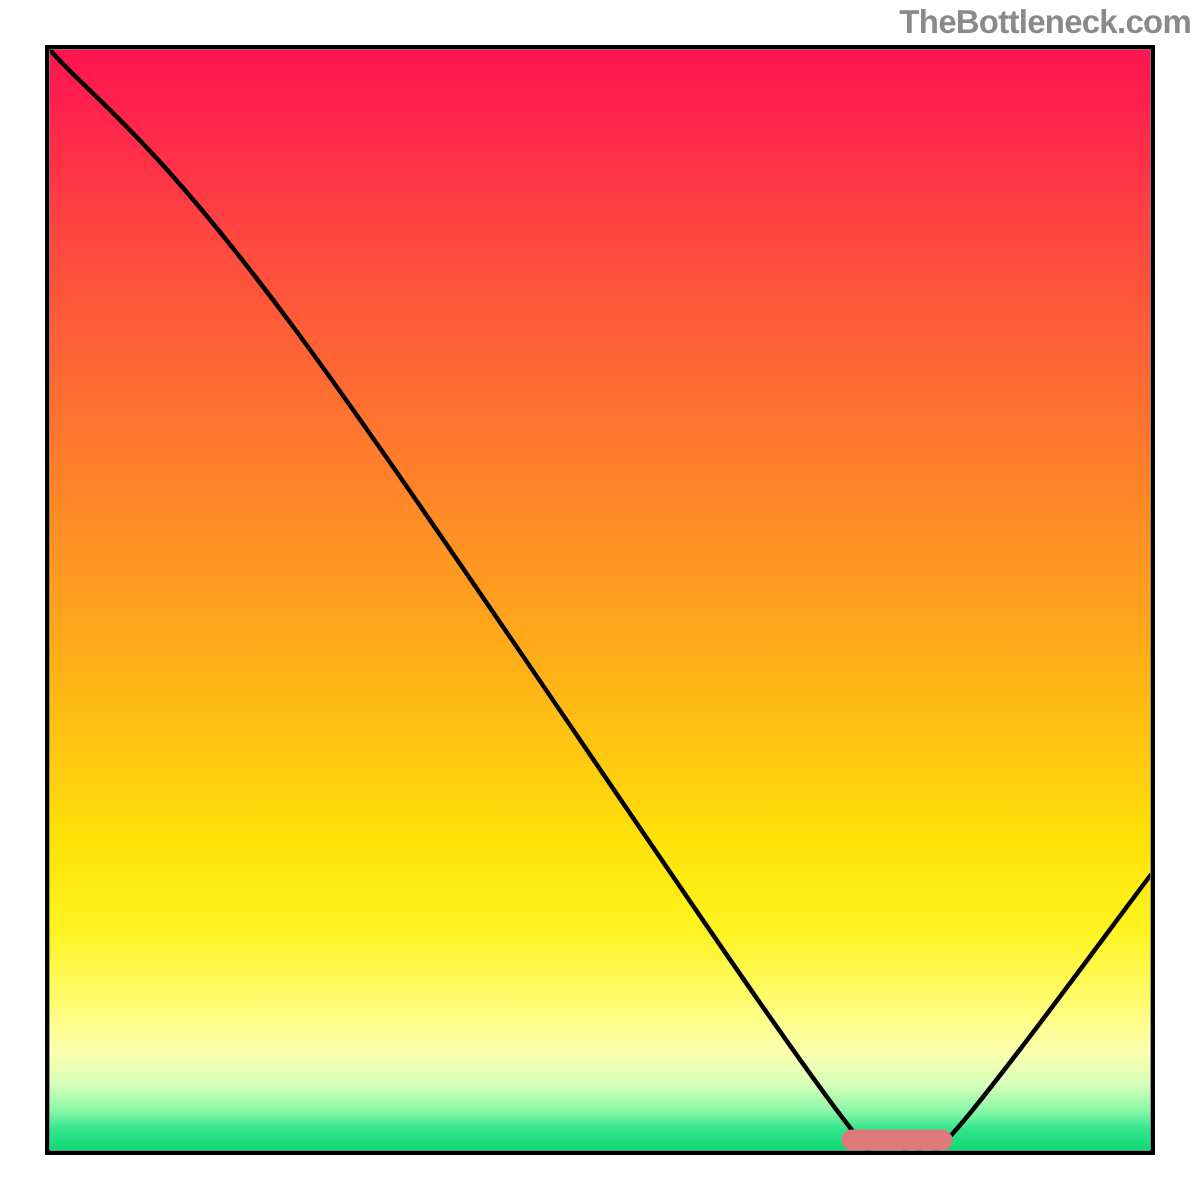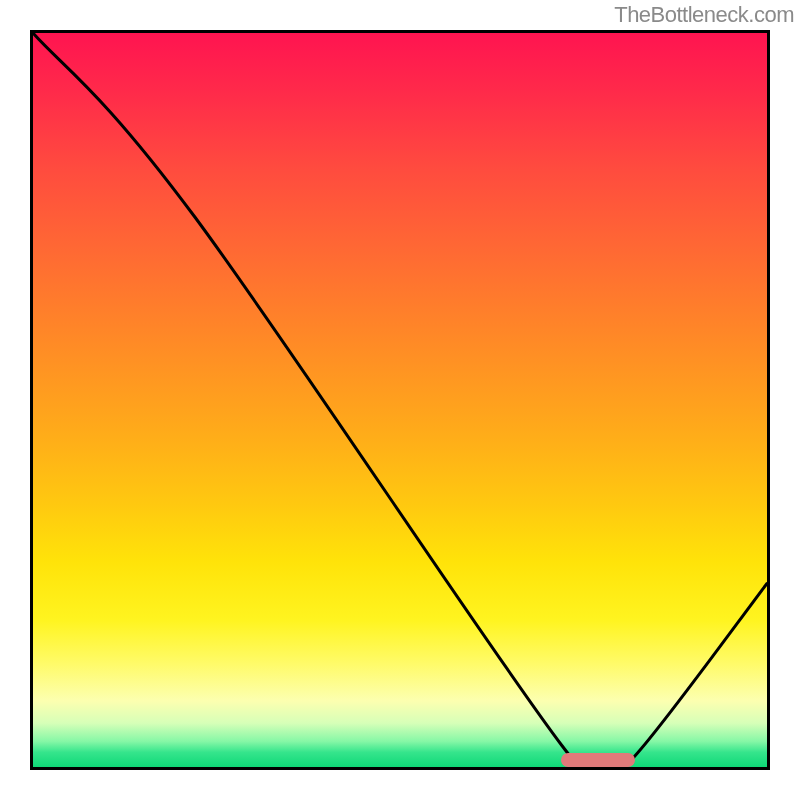--- a/index.html
+++ b/index.html
@@ -8,21 +8,21 @@
     width: 800px;
     height: 800px;
     background: #ffffff;
     font-family: Arial, Helvetica, sans-serif;
   }
   .attribution {
     position: absolute;
     top: 2px;
     right: 6px;
     font-size: 22px;
-    font-weight: normal;
+    font-weight: bold;
     color: #8a8a8a;
     letter-spacing: -0.5px;
     text-align: right;
   }
   .plot-frame {
     position: absolute;
     top: 30px;
     left: 30px;
     width: 740px;
     height: 740px;

